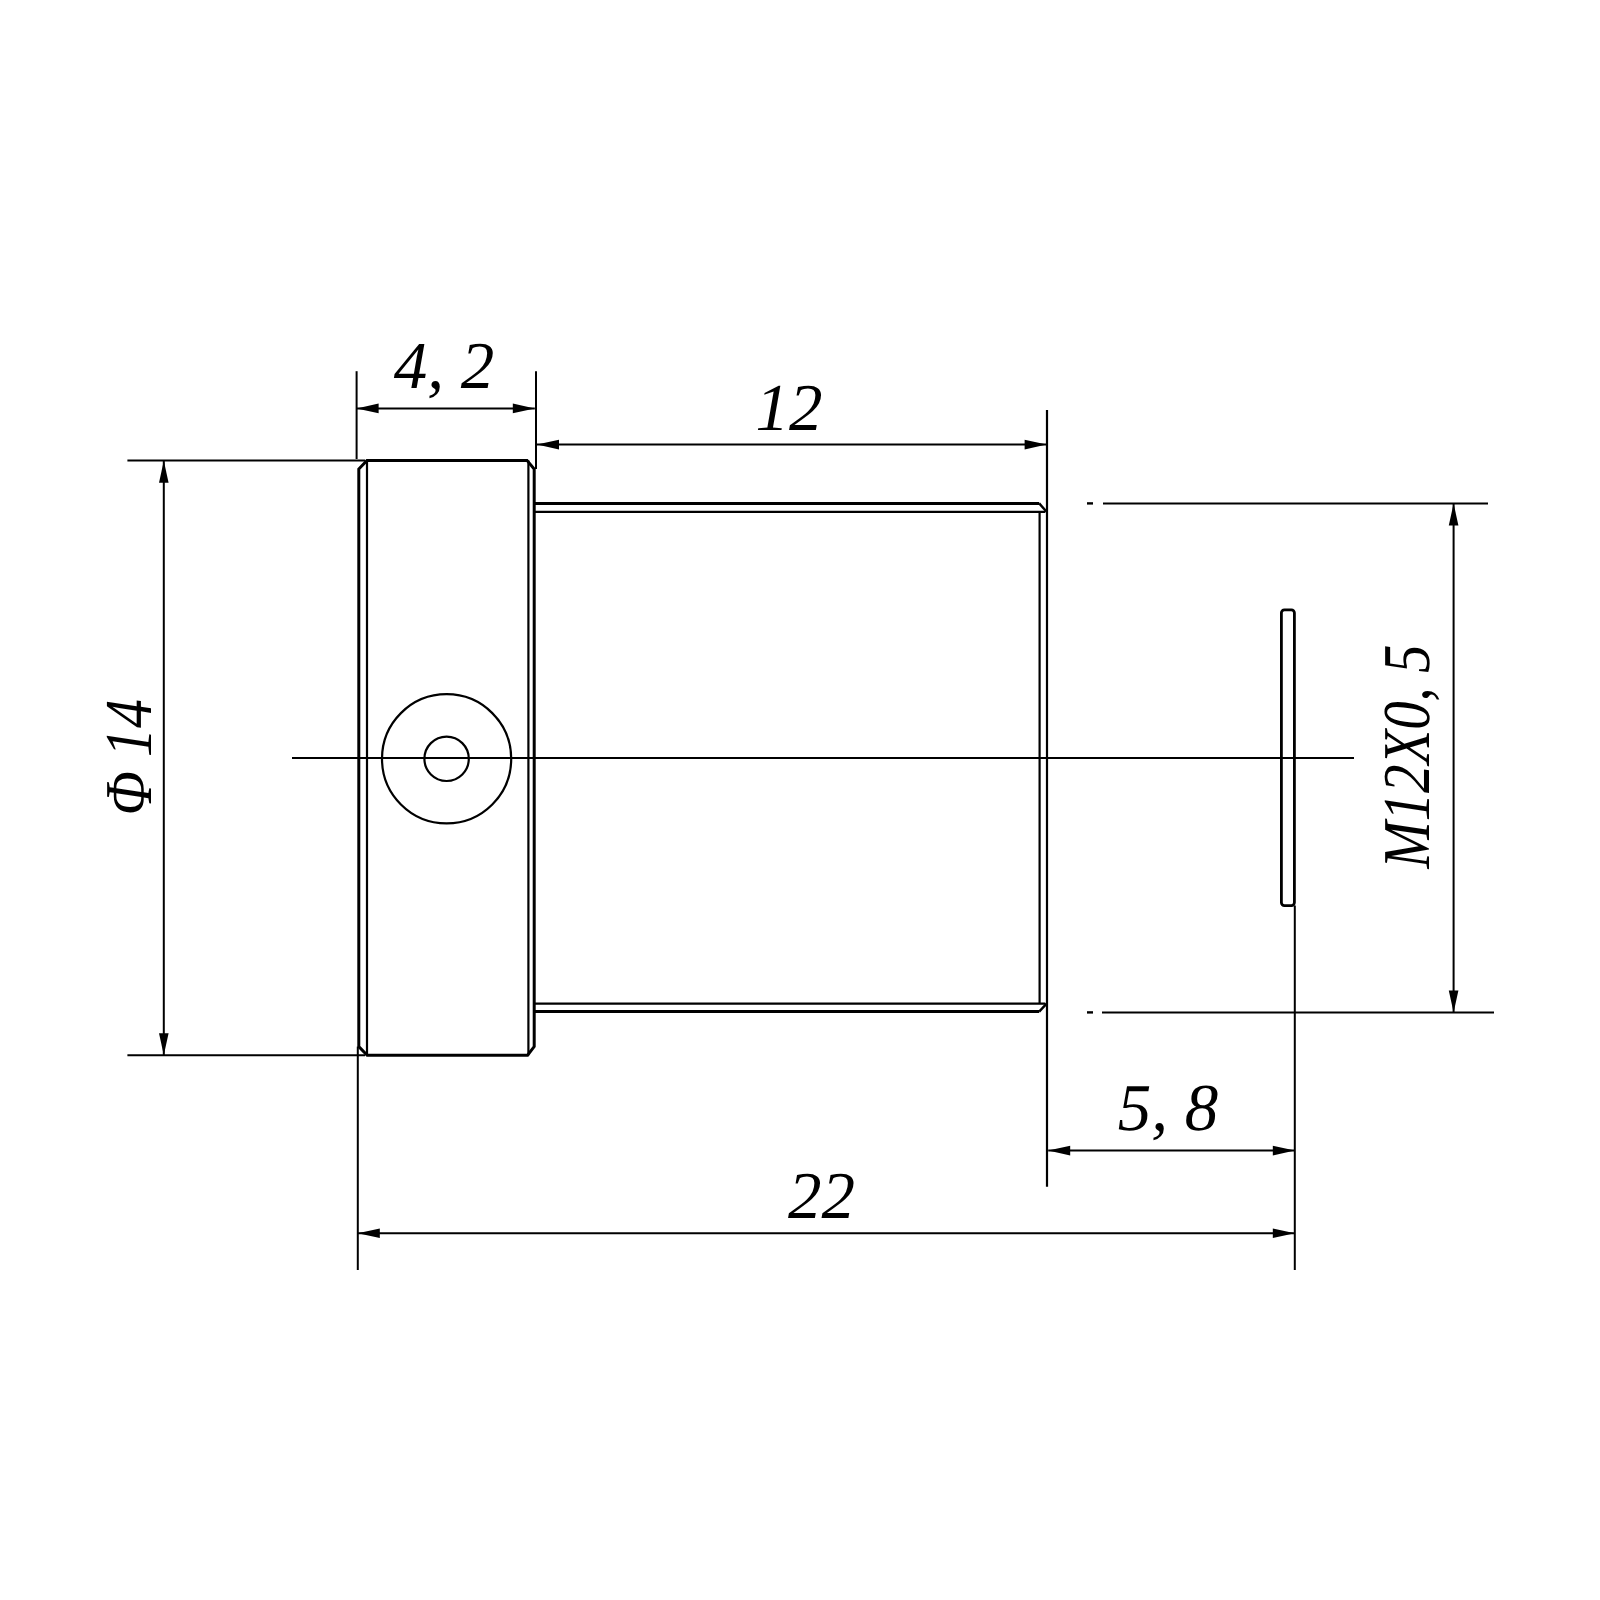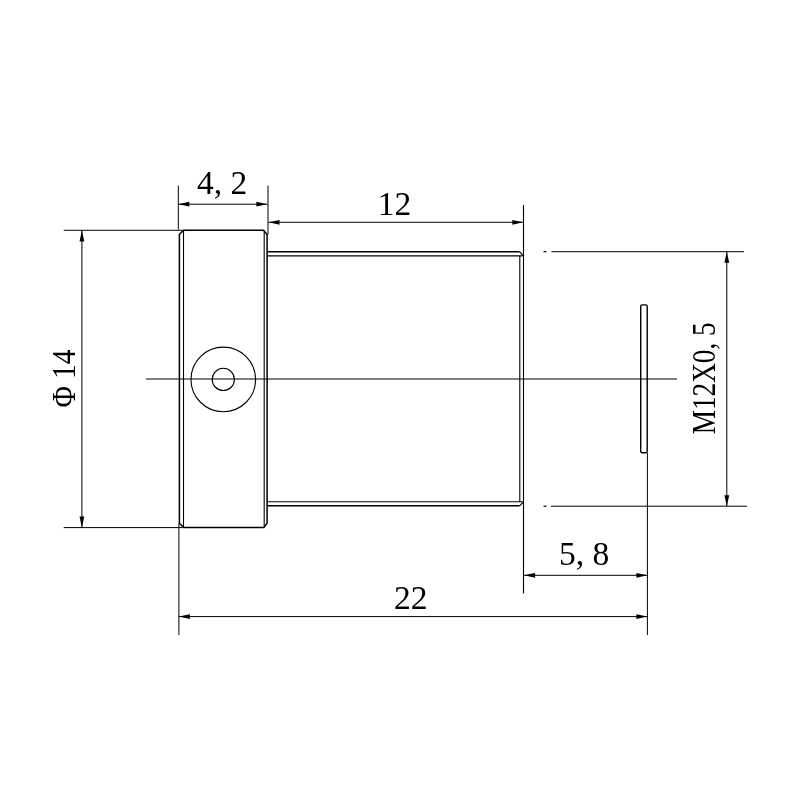--- a/index.html
+++ b/index.html
@@ -1,16 +1,16 @@
 <!DOCTYPE html>
 <html><head>
 <meta charset="utf-8">
 <style>
   html,body{margin:0;padding:0;background:#ffffff;}
-  .page{width:800px;height:800px;position:relative;background:#ffffff;overflow:hidden;}
+  .page{width:800px;height:800px;position:relative;background:#ffffff;overflow:hidden;font-style:italic;}
   svg{position:absolute;left:0;top:0;}
   text{font-family:"Liberation Serif", serif;fill:#000000;}
 </style>
 </head>
 <body>
 <div class="page">
 <svg width="800" height="800" viewBox="0 0 800 800">
 
   <rect x="0" y="0" width="800" height="800" fill="#ffffff"></rect>
 

